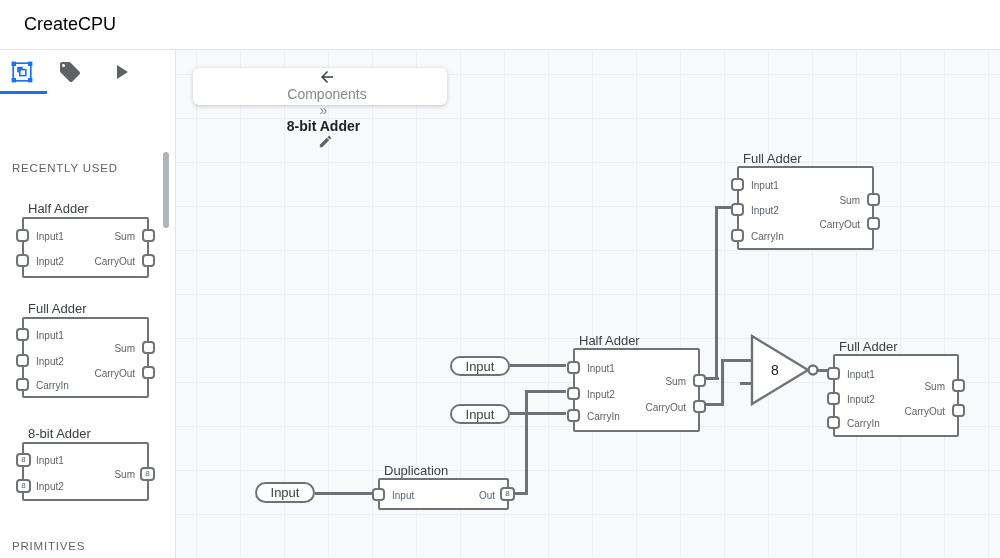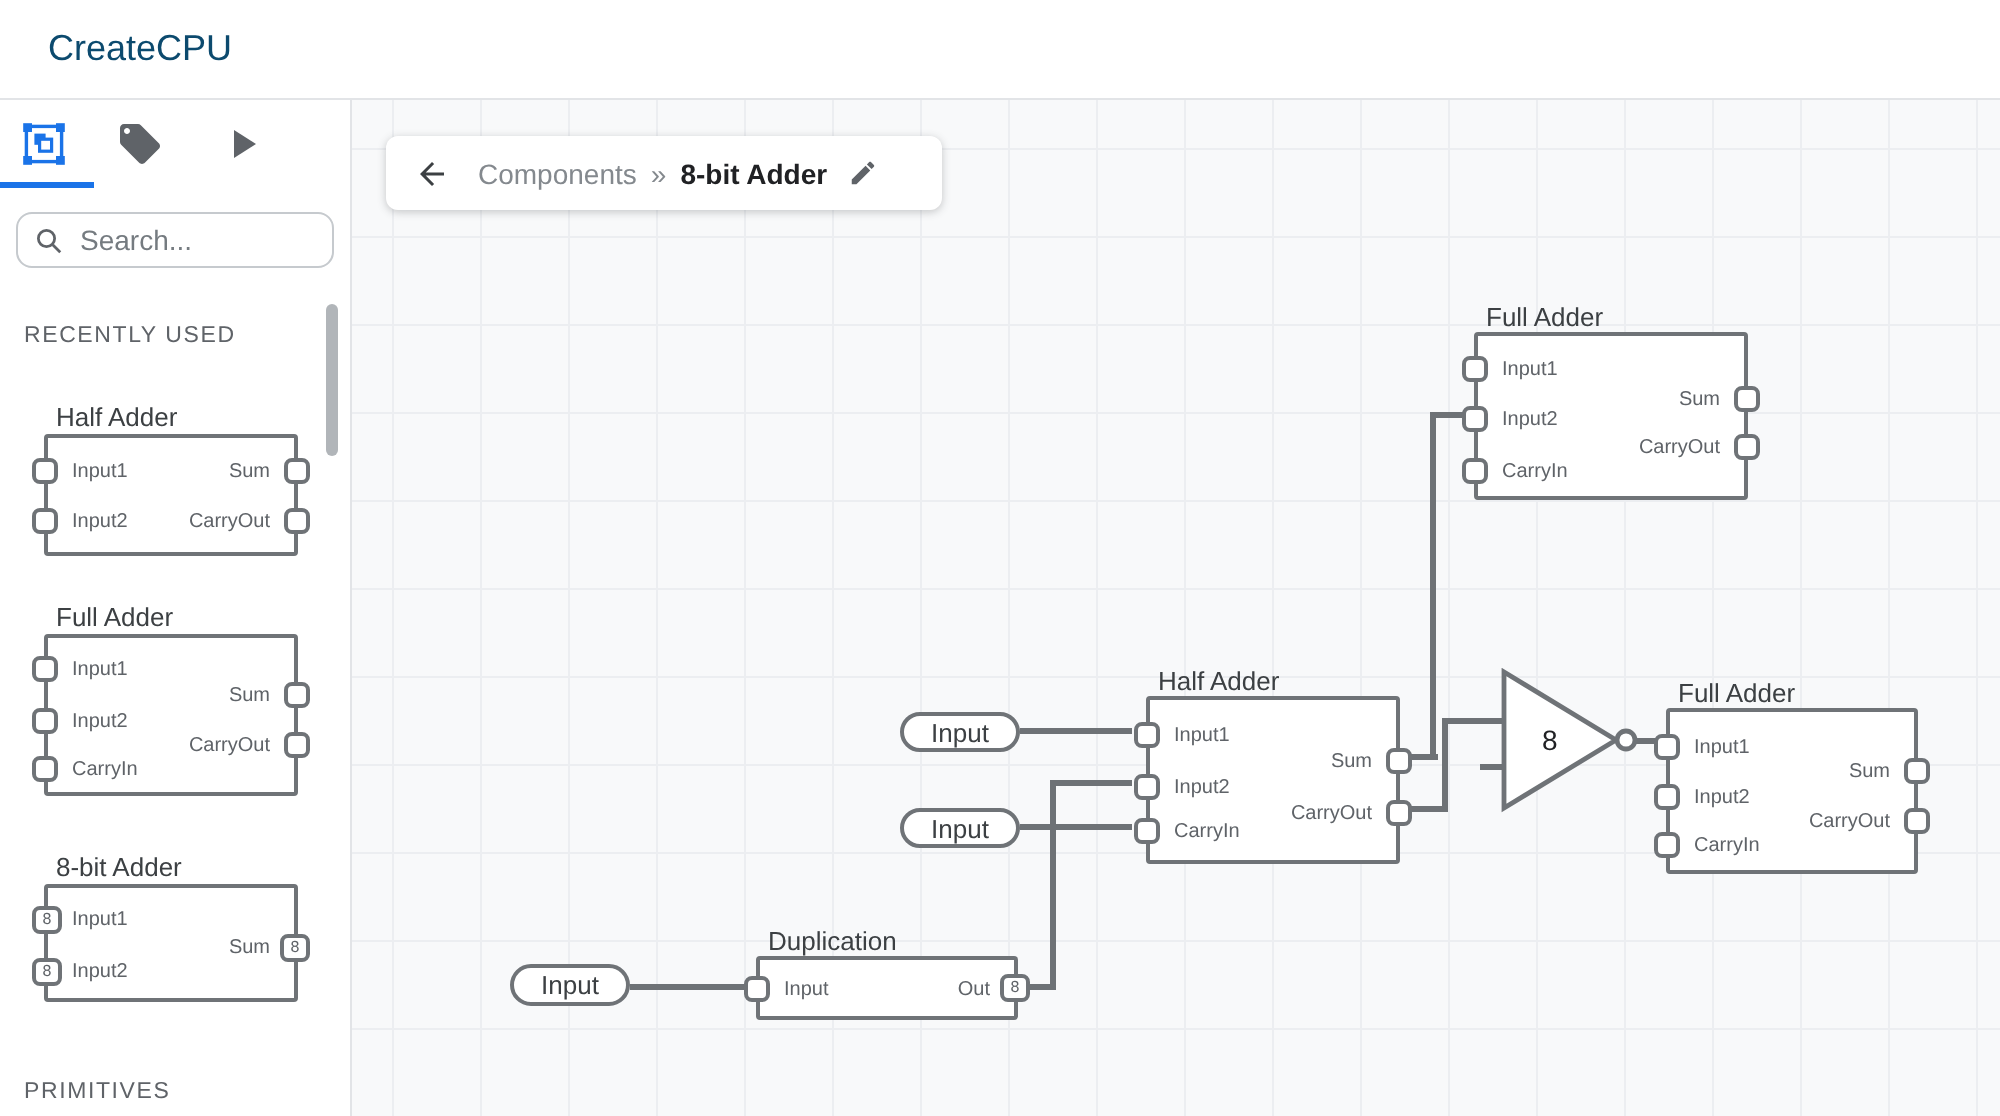--- a/index.html
+++ b/index.html
@@ -2,21 +2,21 @@
 <html><head>
 <meta charset="utf-8">
 <style>
   * { margin:0; padding:0; box-sizing:border-box; }
   html,body { width:1000px; height:558px; overflow:hidden; background:#fff;
     font-family:"Liberation Sans", sans-serif; color:#3c4043; }
 
   
   .app-header { position:absolute; left:0; top:0; width:1000px; height:50px;
     background:#fff; border-bottom:1px solid #e2e4e7; z-index:10; }
-  .app-title { position:absolute; left:24px; top:0; line-height:49px; font-size:18px; color:#0c4a6e; }
+  .app-title { position:absolute; left:24px; top:0; line-height:49px; font-size:18px; color:#000000; }
 
   
   .sidebar { position:absolute; left:0; top:50px; width:176px; height:508px;
     background:#fff; border-right:1px solid #e2e4e7; z-index:5; }
   .tabs { position:relative; height:45px; }
   .tab { position:absolute; top:10px; width:24px; height:24px; cursor:pointer; }
   .tab svg { width:24px; height:24px; display:block; }
   .tab-underline { position:absolute; left:0; top:41px; width:47px; height:3px; background:#1a73e8; }
   .searchbox { position:absolute; left:8px; top:56px; width:159px; height:28px;
     border:1.5px solid #c6cace; border-radius:8px; background:#fff; display:flex; align-items:center; }
@@ -42,23 +42,23 @@
   .plabel { position:absolute; font-size:10px; color:#5f6368; white-space:nowrap;
     transform:translateY(-50%); }
   .plabel.in { left:12px; } .plabel.out { right:12px; }
 
   
   .canvas { position:absolute; left:176px; top:50px; width:824px; height:508px;
     background:#f8f9fa; overflow:hidden;
     background-image:linear-gradient(#eceef1 1px, transparent 1px),
                      linear-gradient(90deg, #eceef1 1px, transparent 1px);
     background-size:44px 44px; background-position:20px 24px; }
-  .crumb-card { position:absolute; left:17px; top:18px; width:278px; height:37px;
+  .crumb-card { position:absolute; left:17px; top:18px; width:254px; height:37px;
     background:#fff; border-radius:6px; box-shadow:0 1px 4px rgba(60,64,67,.28);
-    display:flex; align-items:center; z-index:6; }
+    display:flex; align-items:center; z-index:6;flex-direction:column; }
   .crumb-card svg { flex:none; }
   .crumb-back { margin-left:14px; cursor:pointer; }
   .crumb-parent { margin-left:14px; font-size:14px; color:#84898e; cursor:pointer; }
   .crumb-sep { margin-left:7px; font-size:14px; color:#84898e; }
   .crumb-current { margin-left:7px; font-size:14px; color:#202124; font-weight:bold; }
   .crumb-edit { margin-left:10px; cursor:pointer; }
 
   .node { position:absolute; background:#fff; border:2px solid #6f7377; border-radius:2px; z-index:2; }
   .node-title { position:absolute; top:-17px; left:4px; }
   .wire { position:absolute; background:#6e7276; z-index:1; }
@@ -93,27 +93,20 @@
       </svg>
     </div>
     <div class="tab" style="left:109px">
       <svg viewBox="0 0 24 24">
         <path fill="#5f6368" d="M8 5v14l11-7z"></path>
       </svg>
     </div>
     <div class="tab-underline"></div>
   </div>
 
-  <div class="searchbox">
-    <svg width="15" height="15" viewBox="0 0 24 24">
-      <circle cx="10" cy="10" r="6.5" fill="none" stroke="#5f6368" stroke-width="2.2"></circle>
-      <line x1="15" y1="15" x2="21" y2="21" stroke="#5f6368" stroke-width="2.2"></line>
-    </svg>
-    <input type="text" placeholder="Search..." style="">
-  </div>
 
   <div class="section-label" style="top:112px">RECENTLY USED</div>
 
   <div class="preview-title" style="top:151px">Half Adder</div>
   <div class="pbox" style="top:167px; height:61px">
     <div class="port in" style="top:10px"></div>
     <span class="plabel in" style="top:17px">Input1</span>
     <div class="port in" style="top:35px"></div>
     <span class="plabel in" style="top:42px">Input2</span>
     <div class="port out" style="top:10px"></div>

